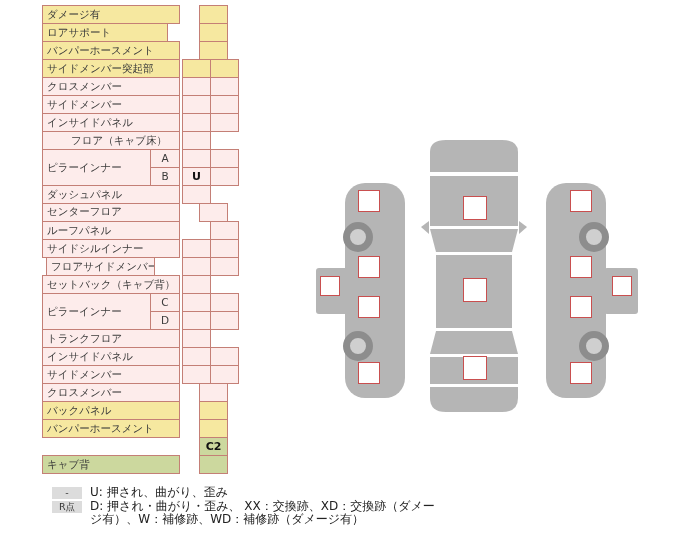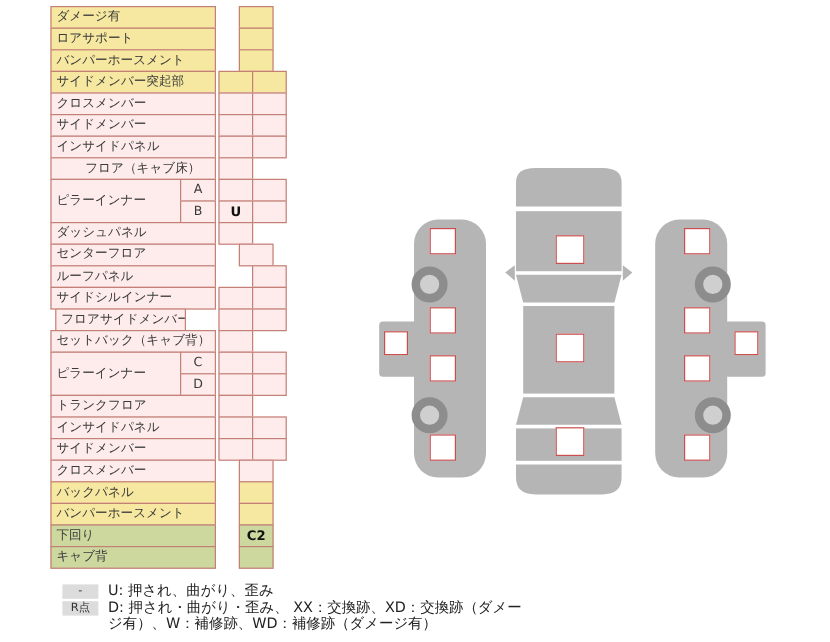--- a/index.html
+++ b/index.html
@@ -36,21 +36,21 @@
   .legend-text { display: block; width: 350px; font-size: 12px; line-height: 13px; }
 </style>
 </head>
 <body>
 
 <div id="screen">
 
   <div id="frame-table">
       <div class="tbox label yellow" style="left: 0px; top: 0px; width: 138px; height: 19px;">ダメージ有</div>
       <div class="tbox cell yellow" style="left: 157px; top: 0px; width: 29px; height: 19px;"></div>
-      <div class="tbox label yellow" style="left: 0px; top: 18px; width: 138px; height: 19px;">ロアサポート</div>
+      <div class="tbox label yellow" style="left: 0px; top: 18px; width: 126px; height: 19px;">ロアサポート</div>
       <div class="tbox cell yellow" style="left: 157px; top: 18px; width: 29px; height: 19px;"></div>
       <div class="tbox label yellow" style="left: 0px; top: 36px; width: 138px; height: 19px;">バンパーホースメント</div>
       <div class="tbox cell yellow" style="left: 157px; top: 36px; width: 29px; height: 19px;"></div>
       <div class="tbox label yellow" style="left: 0px; top: 54px; width: 138px; height: 19px;">サイドメンバー突起部</div>
       <div class="tbox cell yellow" style="left: 140px; top: 54px; width: 29px; height: 19px;"></div>
       <div class="tbox cell yellow" style="left: 168px; top: 54px; width: 29px; height: 19px;"></div>
       <div class="tbox label pink" style="left: 0px; top: 72px; width: 138px; height: 19px;">クロスメンバー</div>
       <div class="tbox cell pink" style="left: 140px; top: 72px; width: 29px; height: 19px;"></div>
       <div class="tbox cell pink" style="left: 168px; top: 72px; width: 29px; height: 19px;"></div>
       <div class="tbox label pink" style="left: 0px; top: 90px; width: 138px; height: 19px;">サイドメンバー</div>
@@ -96,21 +96,20 @@
       <div class="tbox cell pink" style="left: 168px; top: 342px; width: 29px; height: 19px;"></div>
       <div class="tbox label pink" style="left: 0px; top: 360px; width: 138px; height: 19px;">サイドメンバー</div>
       <div class="tbox cell pink" style="left: 140px; top: 360px; width: 29px; height: 19px;"></div>
       <div class="tbox cell pink" style="left: 168px; top: 360px; width: 29px; height: 19px;"></div>
       <div class="tbox label pink" style="left: 0px; top: 378px; width: 138px; height: 19px;">クロスメンバー</div>
       <div class="tbox cell pink" style="left: 157px; top: 378px; width: 29px; height: 19px;"></div>
       <div class="tbox label yellow" style="left: 0px; top: 396px; width: 138px; height: 19px;">バックパネル</div>
       <div class="tbox cell yellow" style="left: 157px; top: 396px; width: 29px; height: 19px;"></div>
       <div class="tbox label yellow" style="left: 0px; top: 414px; width: 138px; height: 19px;">バンパーホースメント</div>
       <div class="tbox cell yellow" style="left: 157px; top: 414px; width: 29px; height: 19px;"></div>
-      <div class="tbox label green" style="left: 0px; top: 432px; width: 138px; height: 19px;">下回り</div>
       <div class="tbox cell green" style="left: 157px; top: 432px; width: 29px; height: 19px;">C2</div>
       <div class="tbox label green" style="left: 0px; top: 450px; width: 138px; height: 19px;">キャブ背</div>
       <div class="tbox cell green" style="left: 157px; top: 450px; width: 29px; height: 19px;"></div>
     </div>
 
   <div id="diagram">
     <svg width="360" height="290" viewBox="0 0 360 290">
 
       <g>
         <rect class="car-shape" x="16" y="138" width="34" height="46" rx="3"></rect>

